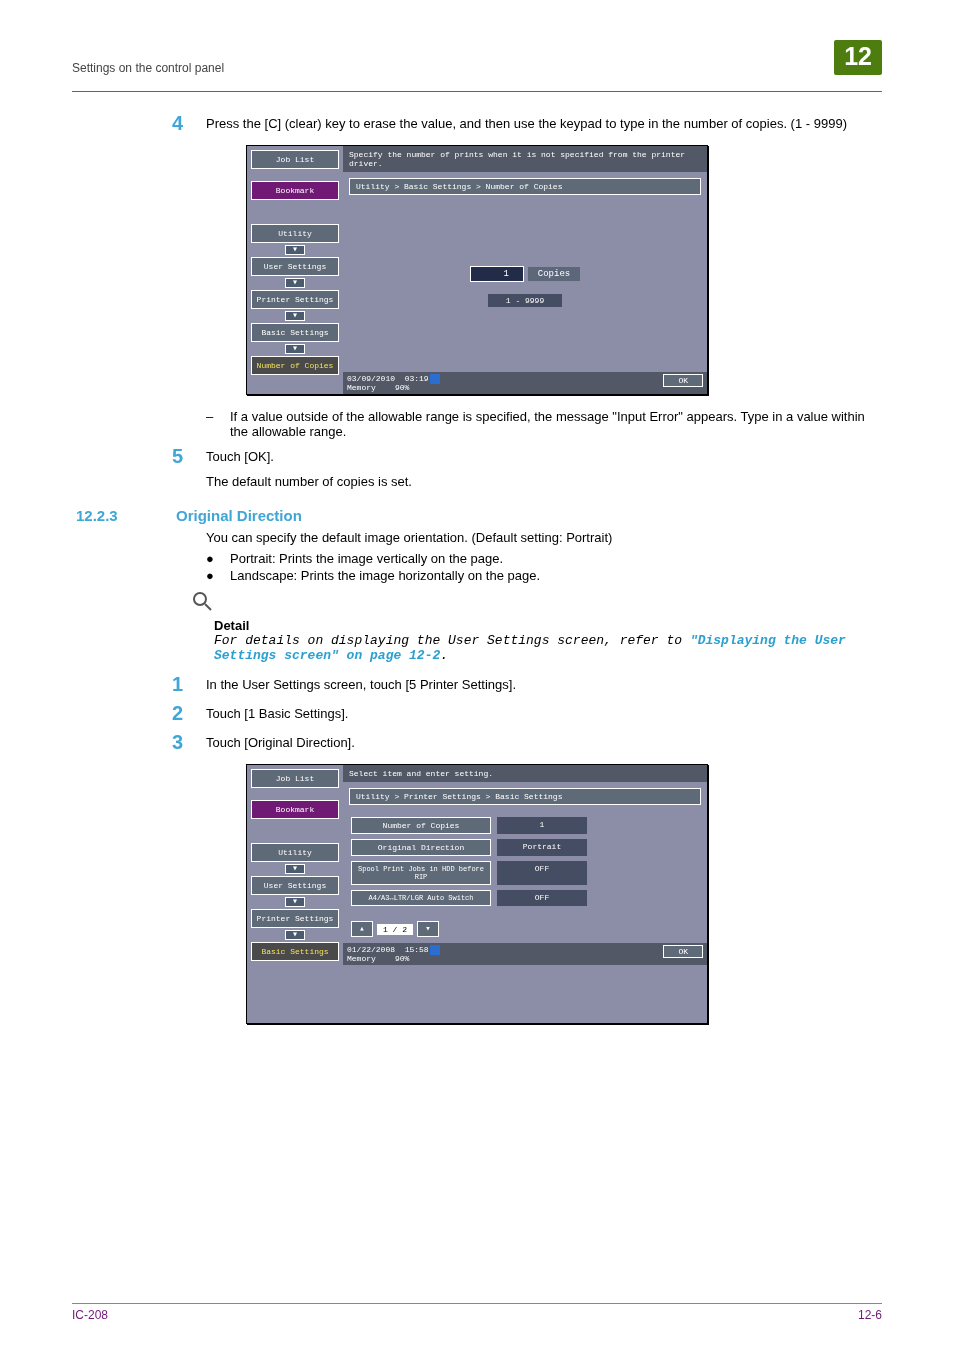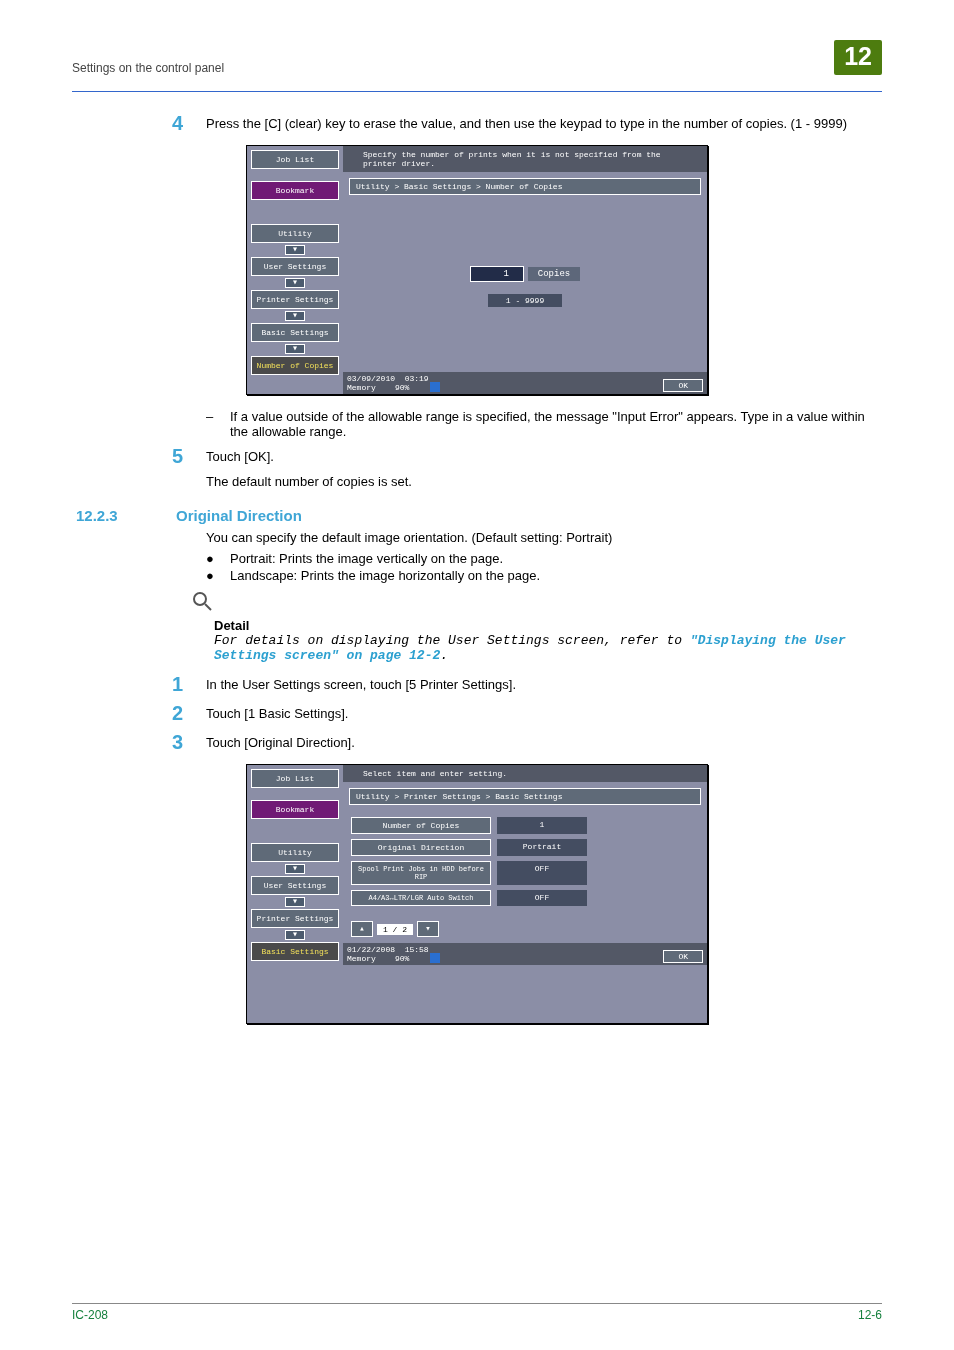--- a/index.html
+++ b/index.html
@@ -160,21 +160,21 @@
     text-align: center;
     border: 1px solid #fff;
   }
   .ss-right {
     flex: 1;
     display: flex;
     flex-direction: column;
   }
   .ss-header {
     background: #535866;
-    padding: 4px 20px;
+    padding: 4px 6px;
     font-size: 8px;
   }
   .ss-crumb {
     background: #5f6a78;
     border: 1px solid #fff;
     margin: 6px;
     padding: 3px 6px;
     font-size: 8px;
   }
   .ss-body {
@@ -211,21 +211,21 @@
     padding: 2px 10px;
   }
   .copies-range {
     margin-top: 12px;
     background: #444d61;
     padding: 2px 18px;
     font-size: 8px;
   }
   .ss-footer {
     display: flex;
-    align-items: flex-end;
+    align-items: flex-start;
     background: #535866;
     padding: 2px 4px;
     font-size: 8px;
     gap: 1px;
     height: 18px;
   }
   .ss-footer .ok-btn {
     margin-left: auto;
     background: #5f6a78;
     border: 1px solid #fff;
@@ -289,21 +289,21 @@
   .page-footer {
     position: absolute;
     bottom: 28px;
     left: 72px;
     right: 72px;
     border-top: 1px solid #888;
     padding-top: 4px;
     display: flex;
     justify-content: space-between;
     font-size: 12px;
-    color: #15803d;
+    color: #701a75;
   }
   .ss2 { height: 258px; }
   .spacer { height: 8px; }
 </style>
 </head>
 <body>
 
 <div class="page">
 
   <div class="top-bar">

